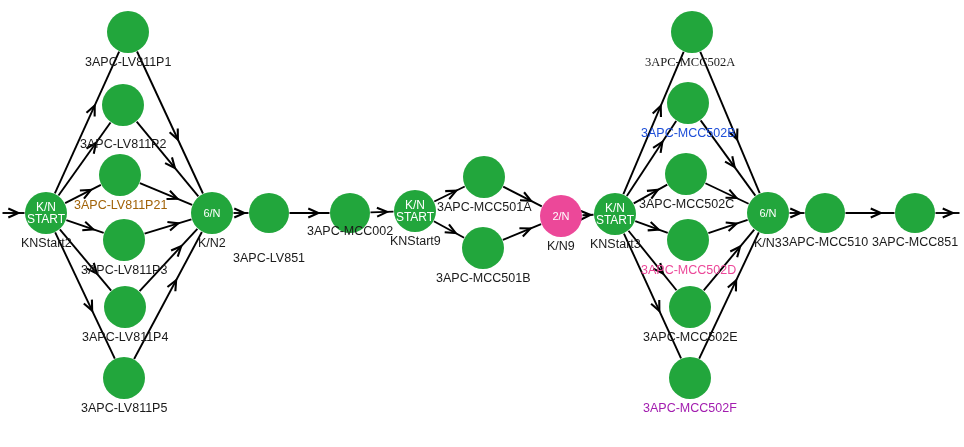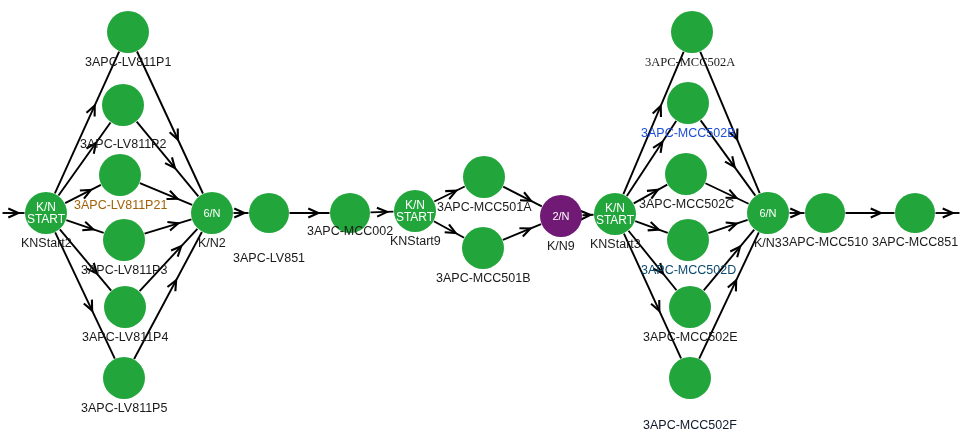--- a/index.html
+++ b/index.html
@@ -231,40 +231,40 @@
       <div class="node" style="left: 330px; top: 193px; width: 40px; height: 40px; background: rgb(34, 166, 60);"></div>
       <div class="node-label" style="color: rgb(26, 26, 26); top: 224px; left: 307px;">3APC-MCC002</div>
       <div class="node" style="left: 394px; top: 190px; width: 42px; height: 42px; background: rgb(34, 166, 60);">
         <div class="node-text two-line" style="color: rgb(255, 255, 255);">K/N<br>START</div>
       </div>
       <div class="node-label" style="color: rgb(26, 26, 26); top: 234px; left: 390px;">KNStart9</div>
       <div class="node" style="left: 463px; top: 156px; width: 42px; height: 42px; background: rgb(34, 166, 60);"></div>
       <div class="node-label" style="color: rgb(26, 26, 26); top: 200px; left: 437px;">3APC-MCC501A</div>
       <div class="node" style="left: 462px; top: 227px; width: 42px; height: 42px; background: rgb(34, 166, 60);"></div>
       <div class="node-label" style="color: rgb(26, 26, 26); top: 271px; left: 436px;">3APC-MCC501B</div>
-      <div class="node" style="left: 540px; top: 195px; width: 42px; height: 42px; background: #701a75;">
+      <div class="node" style="left: 540px; top: 195px; width: 42px; height: 42px; background: #ec4899;">
         <div class="node-text" style="color: rgb(255, 255, 255);">2/N</div>
       </div>
       <div class="node-label" style="color: rgb(26, 26, 26); top: 239px; left: 547px;">K/N9</div>
       <div class="node" style="left: 594px; top: 193px; width: 42px; height: 42px; background: rgb(34, 166, 60);">
         <div class="node-text two-line" style="color: rgb(255, 255, 255);">K/N<br>START</div>
       </div>
       <div class="node-label" style="color: rgb(26, 26, 26); top: 237px; left: 590px;">KNStart3</div>
       <div class="node" style="left: 671px; top: 11px; width: 42px; height: 42px; background: rgb(34, 166, 60);"></div>
       <div class="node-label" style="color: rgb(26, 26, 26); top: 55px; left: 645px; font-family: Liberation Serif, serif;">3APC-MCC502A</div>
       <div class="node" style="left: 667px; top: 82px; width: 42px; height: 42px; background: rgb(34, 166, 60);"></div>
       <div class="node-label" style="color: #1d4ed8; top: 126px; left: 641px; text-align: center;">3APC-MCC502B</div>
       <div class="node" style="left: 665px; top: 153px; width: 42px; height: 42px; background: rgb(34, 166, 60);"></div>
       <div class="node-label" style="color: rgb(26, 26, 26); top: 197px; left: 639px;">3APC-MCC502C</div>
       <div class="node" style="left: 667px; top: 219px; width: 42px; height: 42px; background: rgb(34, 166, 60);"></div>
-      <div class="node-label" style="color: #0c4a6e; top: 263px; left: 641px;">3APC-MCC502D</div>
+      <div class="node-label" style="color: #ec4899; top: 263px; left: 641px;">3APC-MCC502D</div>
       <div class="node" style="left: 669px; top: 286px; width: 42px; height: 42px; background: rgb(34, 166, 60);"></div>
       <div class="node-label" style="color: rgb(26, 26, 26); top: 330px; left: 643px;">3APC-MCC502E</div>
       <div class="node" style="left: 669px; top: 357px; width: 42px; height: 42px; background: rgb(34, 166, 60);"></div>
-      <div class="node-label" style="color: #0f172a; top: 418px; left: 643px;">3APC-MCC502F</div>
+      <div class="node-label" style="color: #a21caf; top: 401px; left: 643px;">3APC-MCC502F</div>
       <div class="node" style="left: 747px; top: 192px; width: 42px; height: 42px; background: rgb(34, 166, 60);">
         <div class="node-text" style="color: rgb(255, 255, 255);">6/N</div>
       </div>
       <div class="node-label" style="color: rgb(26, 26, 26); top: 236px; left: 754px;">K/N3</div>
       <div class="node" style="left: 805px; top: 193px; width: 40px; height: 40px; background: rgb(34, 166, 60);"></div>
       <div class="node-label" style="color: rgb(26, 26, 26); top: 235px; left: 782px;">3APC-MCC510</div>
       <div class="node" style="left: 895px; top: 193px; width: 40px; height: 40px; background: rgb(34, 166, 60);"></div>
       <div class="node-label" style="color: rgb(26, 26, 26); top: 235px; left: 872px;">3APC-MCC851</div>
     </div>
 </div>

